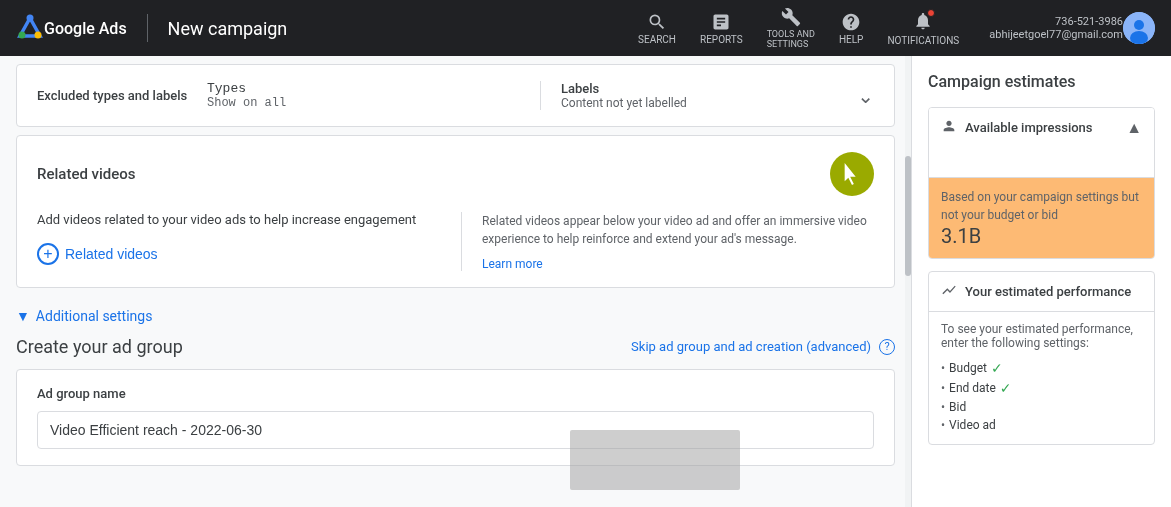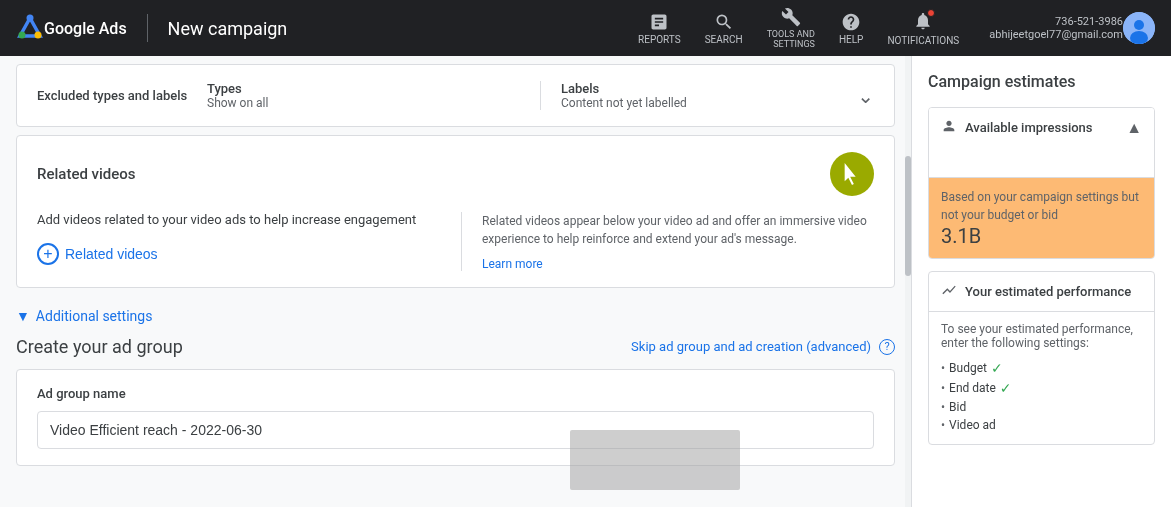--- a/index.html
+++ b/index.html
@@ -141,20 +141,21 @@
     .excluded-label {
       font-size: 13px;
       color: #3c4043;
       font-weight: 500;
       min-width: 170px;
     }
     .types-col {
       flex: 1;
       border-right: 1px solid #dadce0;
       padding-right: 20px;
+      font-family: Liberation Mono, monospace;
     }
     .types-col-title {
       font-size: 13px;
       font-weight: 500;
       color: #3c4043;
     }
     .types-col-value {
       font-size: 12px;
       color: #5f6368;
     }
@@ -456,37 +457,37 @@
     </svg>
     <span style="color:white;font-size:16px;font-weight:500;">Google Ads</span>
   </div>
   <div class="divider-nav"></div>
   <span class="nav-title">New campaign</span>
   <div class="nav-spacer"></div>
   <div class="nav-icons">
 
     <div class="nav-icon-item">
       <svg viewBox="0 0 24 24">
+          <path d="M15.5 14h-.79l-.28-.27A6.471 6.471 0 0 0 16 9.5 6.5 6.5 0 1 0 9.5 16c1.61 0 3.09-.59 4.23-1.57l.27.28v.79l5 4.99L20.49 19l-4.99-5zm-6 0C7.01 14 5 11.99 5 9.5S7.01 5 9.5 5 14 7.01 14 9.5 11.99 14 9.5 14z"></path>
+        </svg>
+      <span>SEARCH</span>
+    </div>
+
+    <div class="nav-icon-item">
+      <svg viewBox="0 0 24 24">
           <path d="M19 3H5c-1.1 0-2 .9-2 2v14c0 1.1.9 2 2 2h14c1.1 0 2-.9 2-2V5c0-1.1-.9-2-2-2zm-7 14H7v-2h5v2zm5-4H7v-2h10v2zm0-4H7V7h10v2z"></path>
         </svg>
       <span>REPORTS</span>
-    </div>
-
-    <div class="nav-icon-item">
-      <svg viewBox="0 0 24 24">
-          <path d="M15.5 14h-.79l-.28-.27A6.471 6.471 0 0 0 16 9.5 6.5 6.5 0 1 0 9.5 16c1.61 0 3.09-.59 4.23-1.57l.27.28v.79l5 4.99L20.49 19l-4.99-5zm-6 0C7.01 14 5 11.99 5 9.5S7.01 5 9.5 5 14 7.01 14 9.5 11.99 14 9.5 14z"></path>
-        </svg>
-      <span>SEARCH</span>
     </div>
 
     <div class="nav-icon-item">
       <svg viewBox="0 0 24 24">
           <path d="M22.7 19l-9.1-9.1c.9-2.3.4-5-1.5-6.9-2-2-5-2.4-7.4-1.3L9 6 6 9 1.6 4.7C.4 7.1.9 10.1 2.9 12.1c1.9 1.9 4.6 2.4 6.9 1.5l9.1 9.1c.4.4 1 .4 1.4 0l2.3-2.3c.5-.4.5-1.1.1-1.4z"></path>
         </svg>
-      <span style="font-size:9px;text-align:right;">TOOLS AND<br>SETTINGS</span>
+      <span style="font-size:9px;text-align:left;">TOOLS AND<br>SETTINGS</span>
     </div>
 
     <div class="nav-icon-item">
       <svg viewBox="0 0 24 24">
           <path d="M12 2C6.48 2 2 6.48 2 12s4.48 10 10 10 10-4.48 10-10S17.52 2 12 2zm1 17h-2v-2h2v2zm2.07-7.75l-.9.92C13.45 12.9 13 13.5 13 15h-2v-.5c0-1.1.45-2.1 1.17-2.83l1.24-1.26c.37-.36.59-.86.59-1.41 0-1.1-.9-2-2-2s-2 .9-2 2H8c0-2.21 1.79-4 4-4s4 1.79 4 4c0 .88-.36 1.68-.93 2.25z"></path>
         </svg>
       <span>HELP</span>
     </div>
 
     <div class="nav-icon-item notif-badge">

